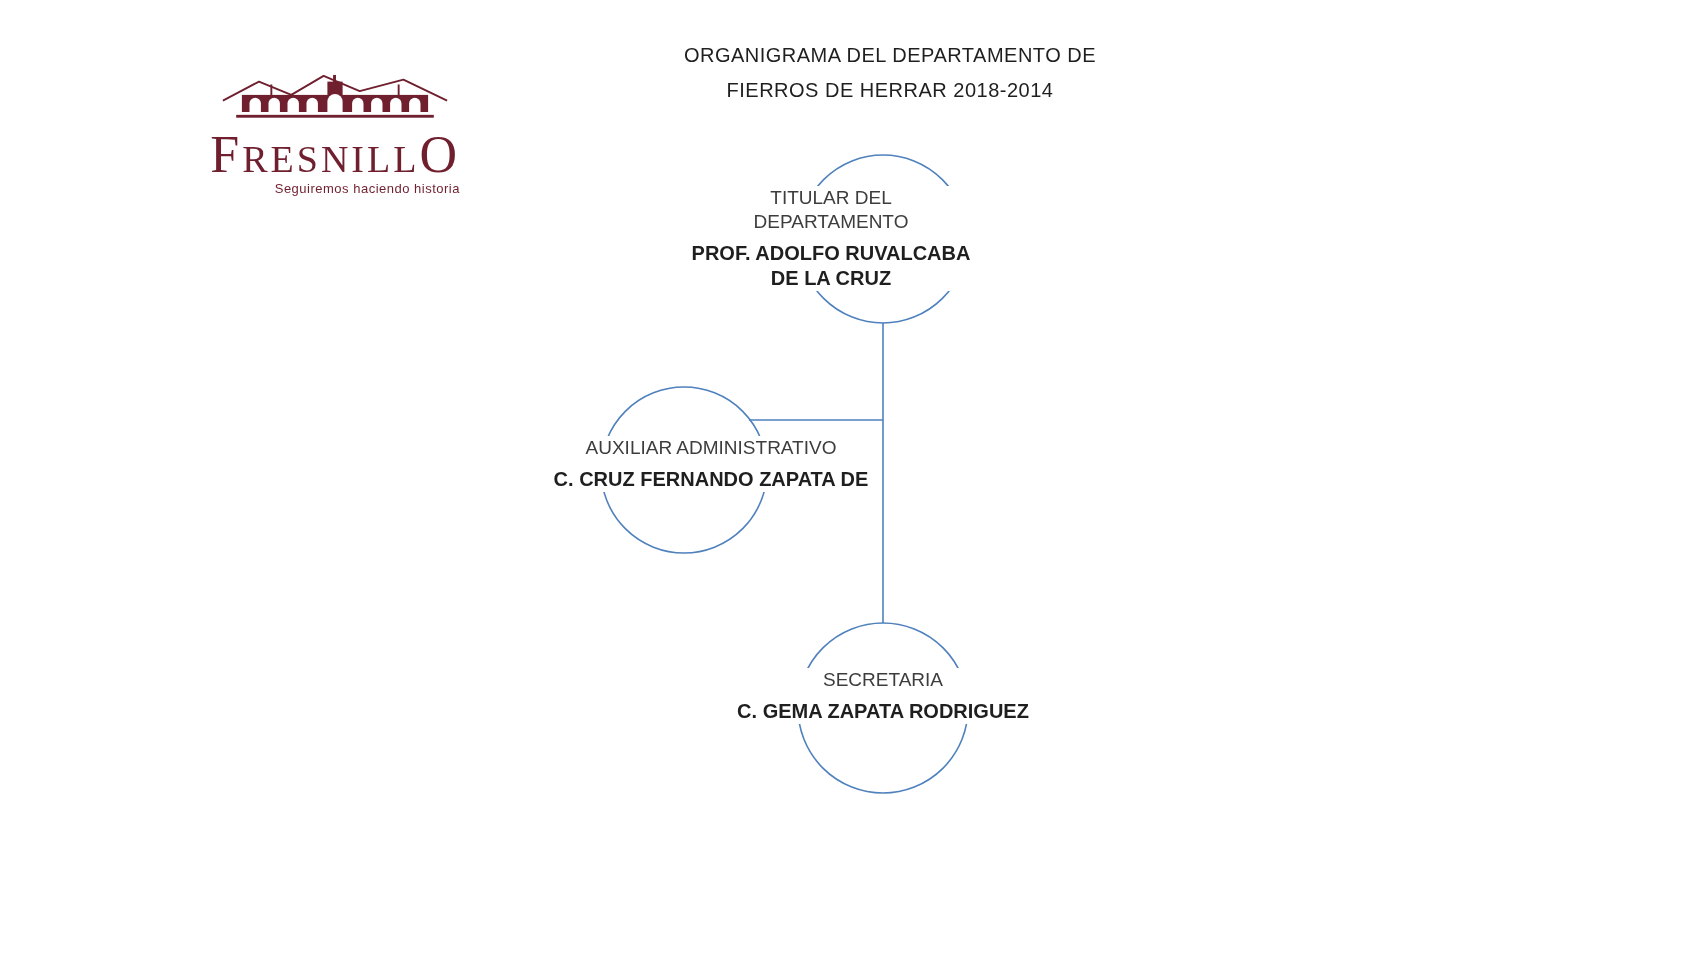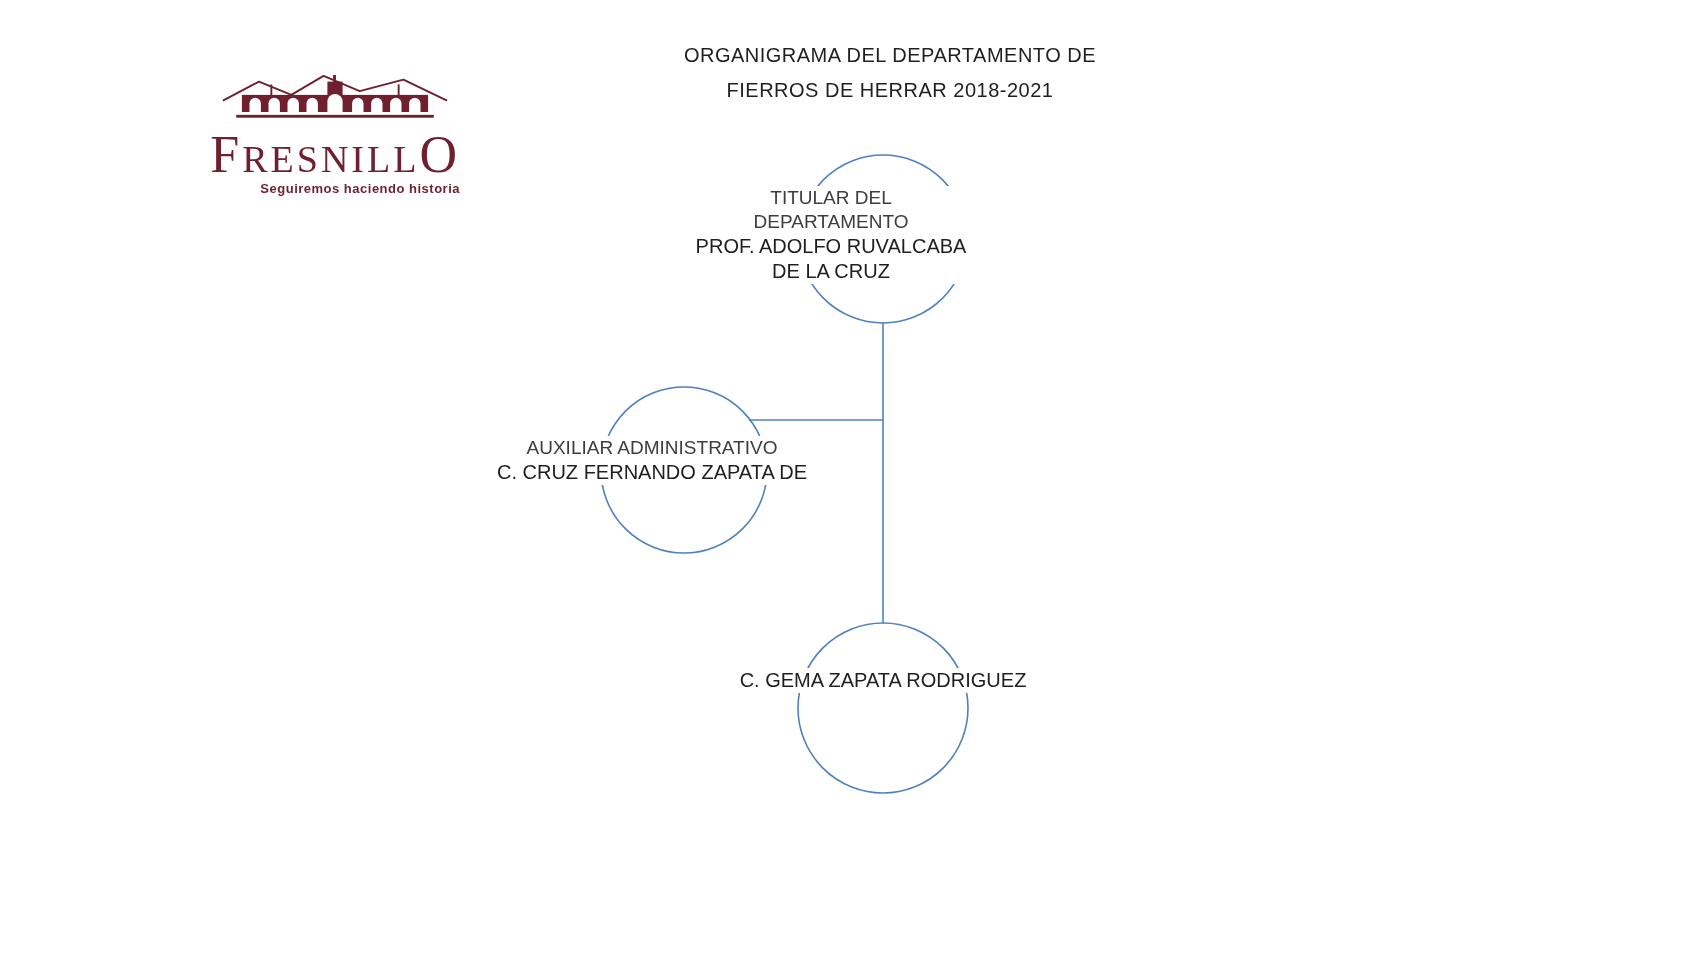--- a/index.html
+++ b/index.html
@@ -45,58 +45,59 @@
   .logo .emblem{display:block;margin:0 auto;}
   .brand{
     font-family:"Liberation Serif",serif;
     font-size:38px;line-height:44px;
     letter-spacing:3px;
     white-space:nowrap;
     color:var(--maroon);
   }
   .brand .big{font-size:52px;}
   .tagline{
-    font-size:13px;font-weight:700;line-height:16px;
+    font-size:13px;font-weight:400;line-height:16px;
     letter-spacing:.5px;color:var(--maroon);
   }
   
   .node{
     position:absolute;
     transform:translateX(-50%);
     text-align:center;
     background:#ffffff;
     padding:0 8px;
     white-space:nowrap;
   }
   .node .role{
     font-size:19px;line-height:24px;color:var(--text);
   }
   .node .name{
-    font-size:20px;line-height:25px;font-weight:400;color:var(--name);
+    margin-top:7px;
+    font-size:20px;line-height:25px;font-weight:700;color:var(--name);
   }
   .node-titular{left:831px;top:186px;}
-  .node-auxiliar{left:652px;top:436px;}
+  .node-auxiliar{left:711px;top:436px;}
   .node-secretaria{left:883px;top:668px;}
 </style>
 </head>
 <body>
 
 <div class="canvas">
 
   <svg class="connector-layer" width="1707" height="960" viewBox="0 0 1707 960" aria-hidden="true">
     <circle cx="883" cy="239" r="84"></circle>
     <circle cx="684" cy="470" r="83"></circle>
     <circle cx="883" cy="708" r="85"></circle>
     <line x1="883" y1="323" x2="883" y2="623"></line>
     <line x1="749" y1="420" x2="883" y2="420"></line>
   </svg>
 
   <div class="page-title">
     <div>ORGANIGRAMA DEL DEPARTAMENTO DE</div>
-    <div>FIERROS DE HERRAR 2018-2021</div>
+    <div>FIERROS DE HERRAR 2018-2014</div>
   </div>
 
   <div class="logo">
     <svg class="emblem" viewBox="0 0 240 64" width="228" height="61" aria-hidden="true">
 
       <path d="M2 30 L40 10 L74 24 L108 4 L146 20 L192 8 L238 30" fill="none" stroke="currentColor" stroke-width="2" stroke-linejoin="round"></path>
 
       <rect x="52" y="13" width="2" height="12" fill="currentColor"></rect>
       <rect x="186" y="13" width="2" height="12" fill="currentColor"></rect>
 
@@ -135,18 +136,21 @@
   <div class="node node-auxiliar">
     <div class="role">
       <div>AUXILIAR ADMINISTRATIVO</div>
     </div>
     <div class="name">
       <div>C. CRUZ FERNANDO ZAPATA DE</div>
     </div>
   </div>
 
   <div class="node node-secretaria">
+    <div class="role">
+      <div>SECRETARIA</div>
+    </div>
     <div class="name">
       <div>C. GEMA ZAPATA RODRIGUEZ</div>
     </div>
   </div>
 
 </div>
 
 </body></html>

